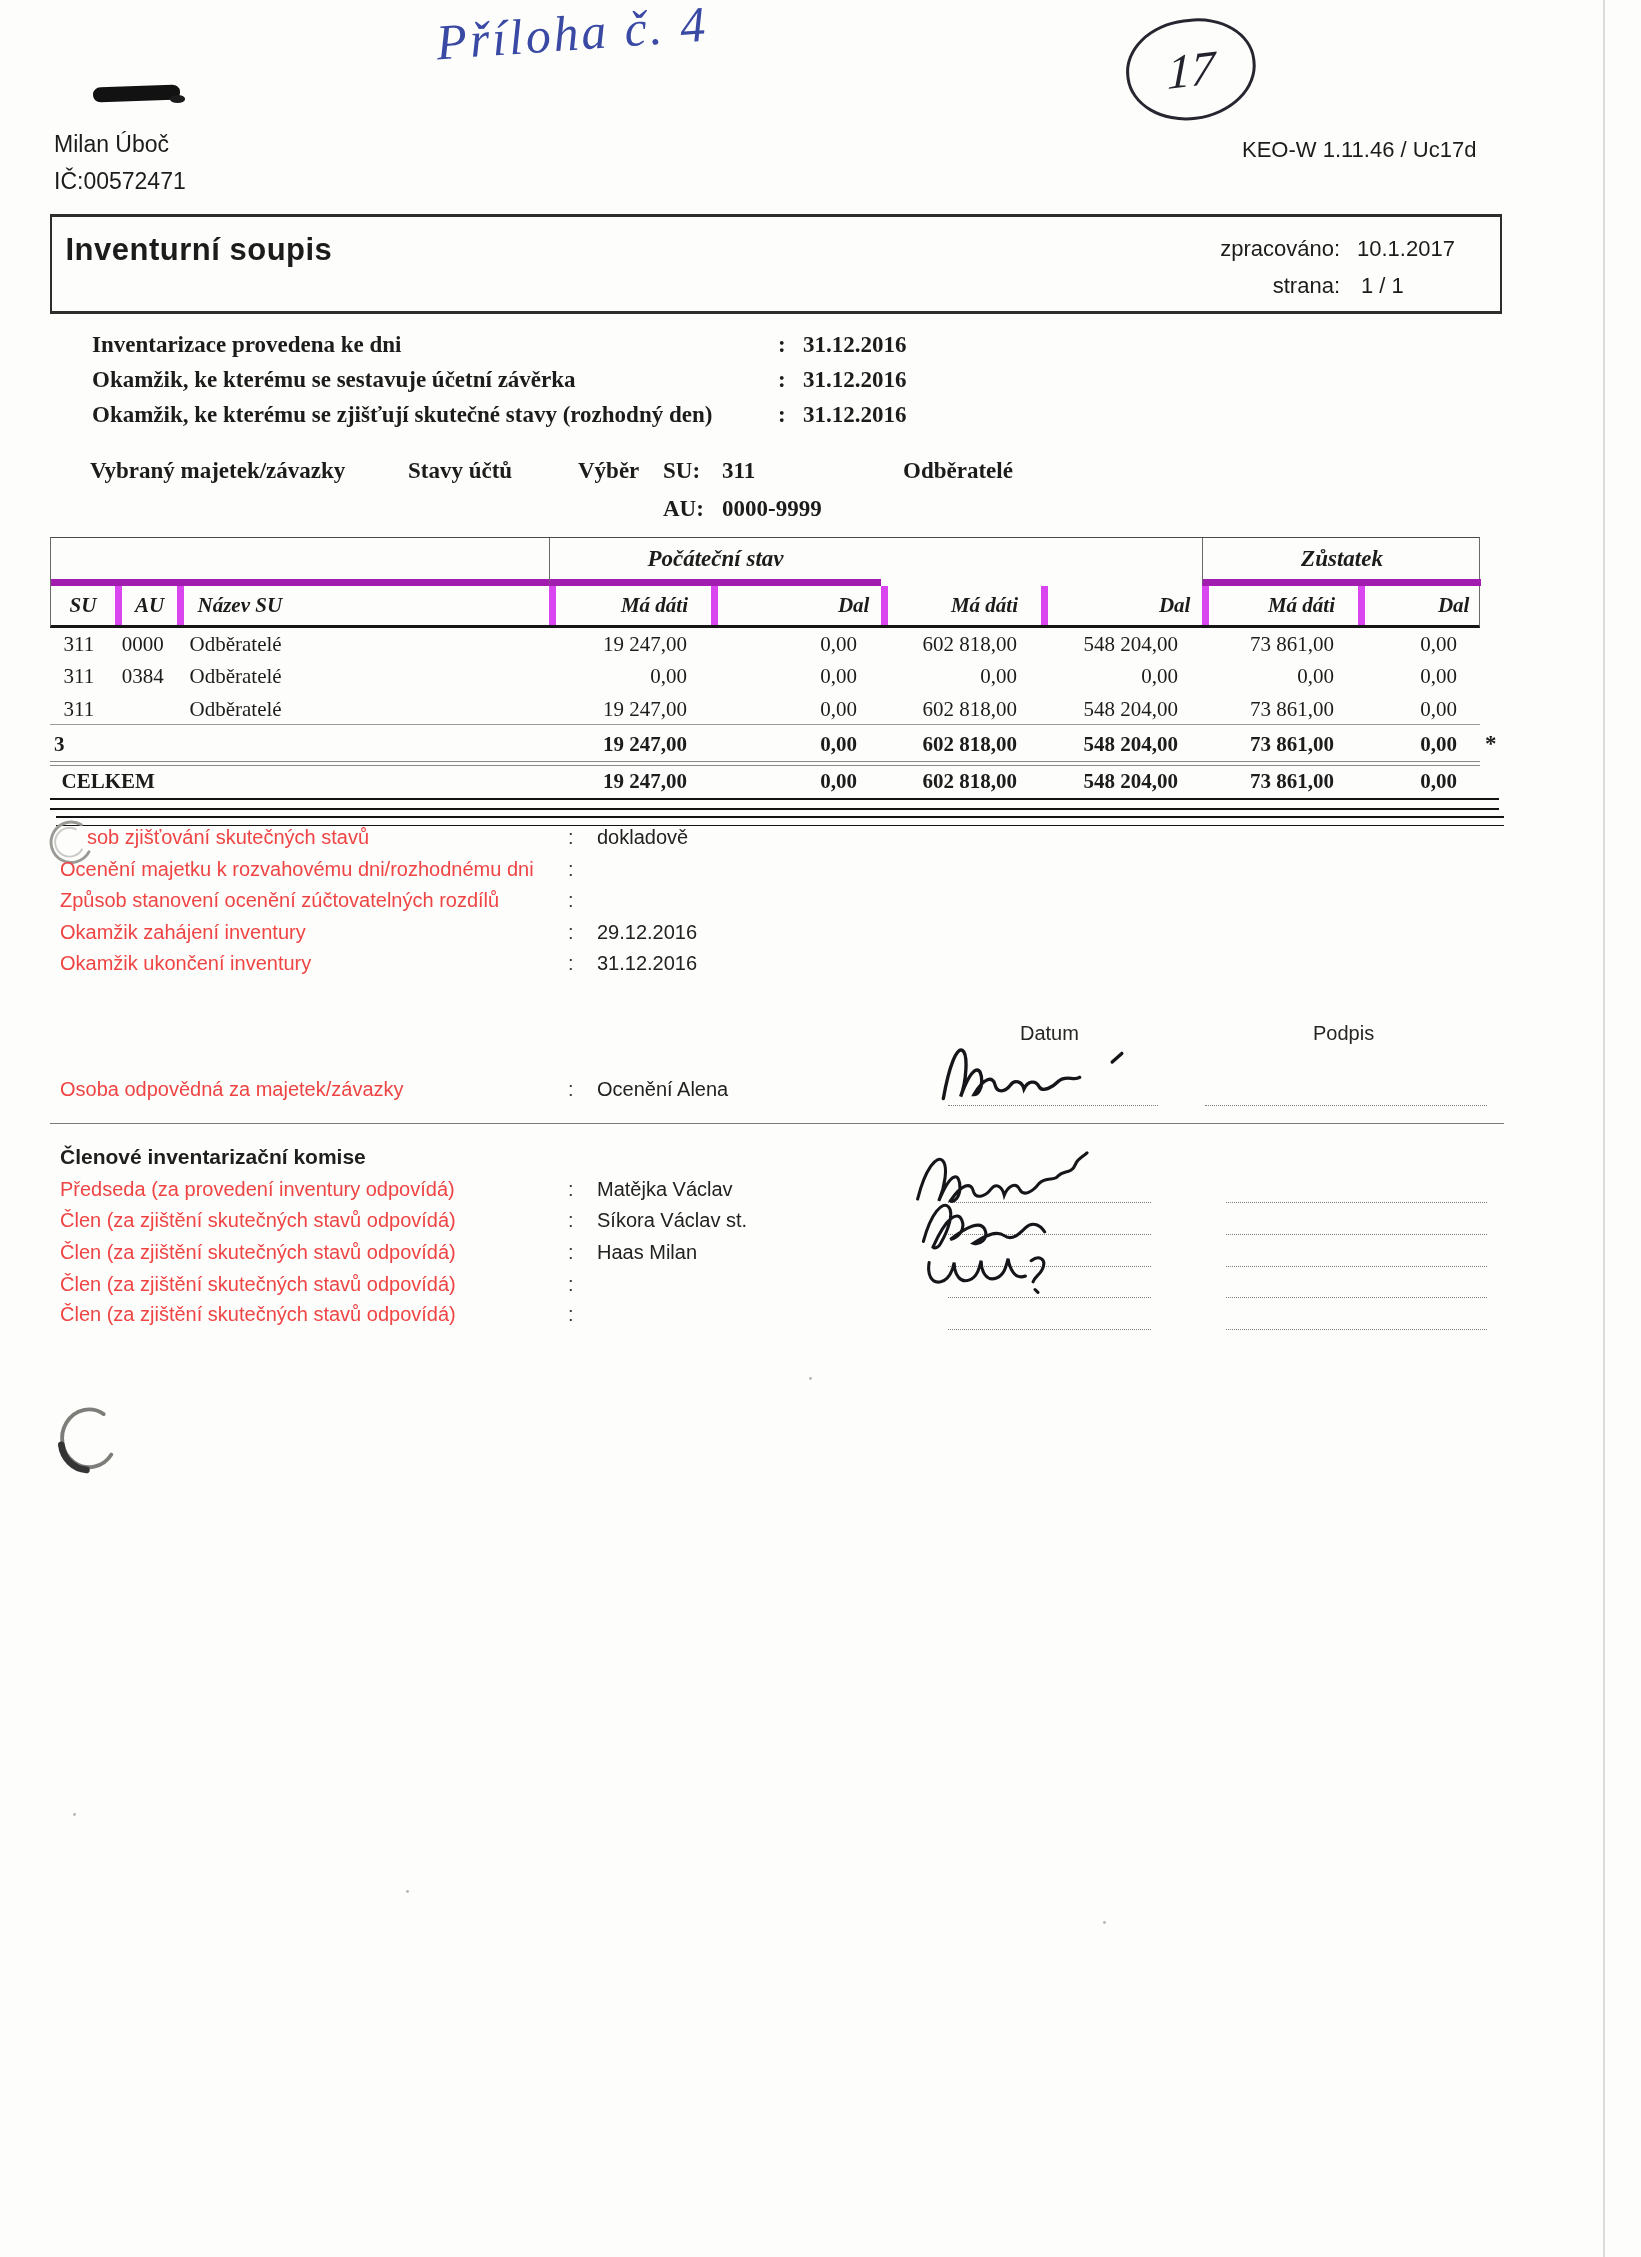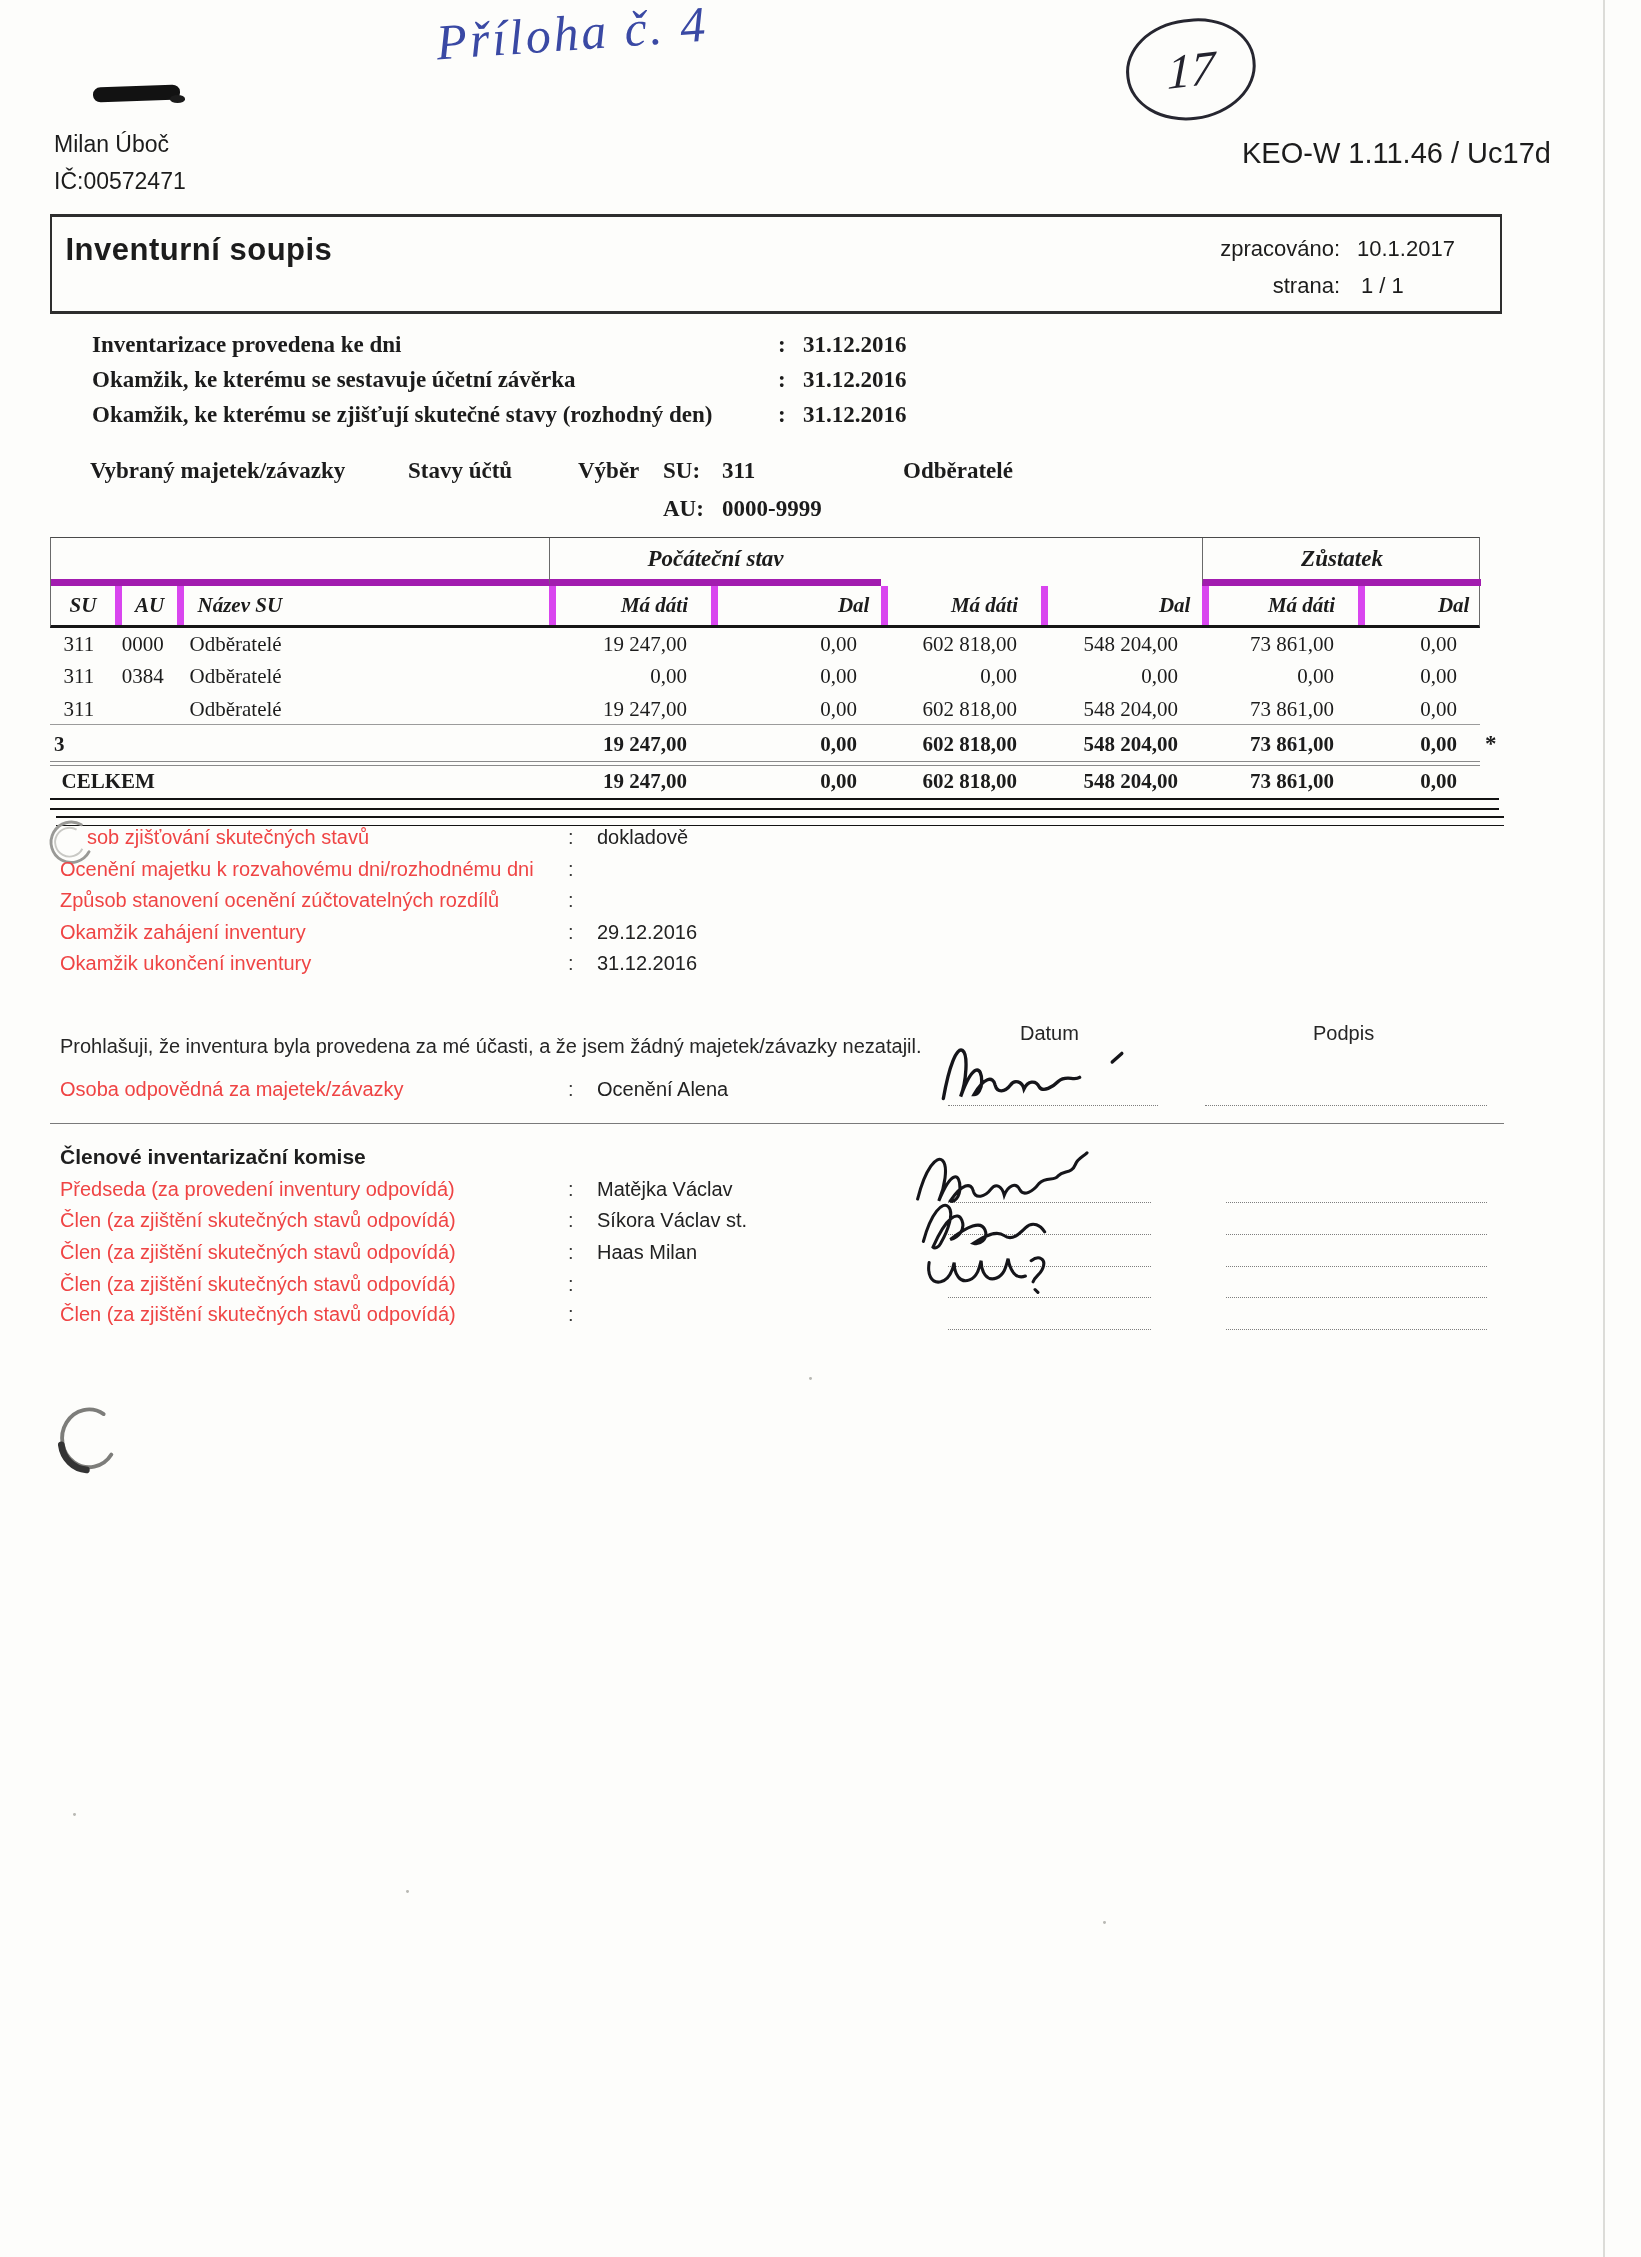--- a/index.html
+++ b/index.html
@@ -12,21 +12,21 @@
     color:#3a49a4;transform:rotate(-4deg);letter-spacing:2.9px;white-space:nowrap;}
   #circle17{left:1126px;top:19.3px;width:124px;height:95px;border:3.9px solid #262630;
     border-radius:50% 48% 52% 50%;transform:rotate(-7deg);display:flex;align-items:center;justify-content:center;}
   #circle17 span{font-family:"Liberation Serif",serif;font-style:italic;font-size:48px;color:#23232e;transform:skewX(-8deg);}
 
   
   #smudge{left:93px;top:86px;width:87px;height:14.5px;background:#121212;border-radius:7.7px/6.8px;transform:rotate(-2deg);}
   #smudge2{left:170px;top:95px;width:15.4px;height:7.7px;background:#1b1b1b;border-radius:50%;}
   #org-name{left:54px;top:131px;font-size:23px;}
   #org-id{left:54px;top:168px;font-size:23px;}
-  #keo{left:1242px;top:137px;font-size:29px;}
+  #keo{left:1242px;top:137px;font-size:22px;}
 
   
   #title-box{left:50px;top:214px;width:1452px;height:100px;border:2.9px solid #2e2e2e;
     border-top-width:3.9px;border-bottom-width:3.9px;box-sizing:border-box;}
   #doc-title{position:absolute;left:13.5px;top:15.4px;font-size:31px;font-weight:bold;letter-spacing:0.5px;}
   .tb-lbl{position:absolute;right:160px;font-size:22px;text-align:right;}
   .tb-val{position:absolute;font-size:22px;}
 
   
   .meta-row span{position:absolute;font-family:"Liberation Serif",serif;font-weight:bold;font-size:23px;white-space:nowrap;}
@@ -235,21 +235,20 @@
     <span class="d-lbl" style="top:921px;">Okamžik zahájení inventury</span>
     <span class="d-col" style="top:921px;">:</span>
     <span class="d-val" style="top:921px;">29.12.2016</span>
   </div>
   <div>
     <span class="d-lbl" style="top:952px;">Okamžik ukončení inventury</span>
     <span class="d-col" style="top:952px;">:</span>
     <span class="d-val" style="top:952px;">31.12.2016</span>
   </div>
 
-  <div class="abs sans" id="decl-text">Prohlašuji, že inventura byla provedena za mé účasti, a že jsem žádný majetek/závazky nezatajil.</div>
   <div class="abs sans" id="datum-lbl">Datum</div>
   <div class="abs sans" id="podpis-lbl">Podpis</div>
 
   <div>
     <span class="d-lbl" style="top:1078px;">Osoba odpovědná za majetek/závazky</span>
     <span class="d-col" style="top:1078px;">:</span>
     <span class="d-val" style="top:1078px;">Ocenění Alena</span>
   </div>
 
   <svg style="left:933px;top:1039px;" width="203" height="71" viewBox="0 0 210 74">

